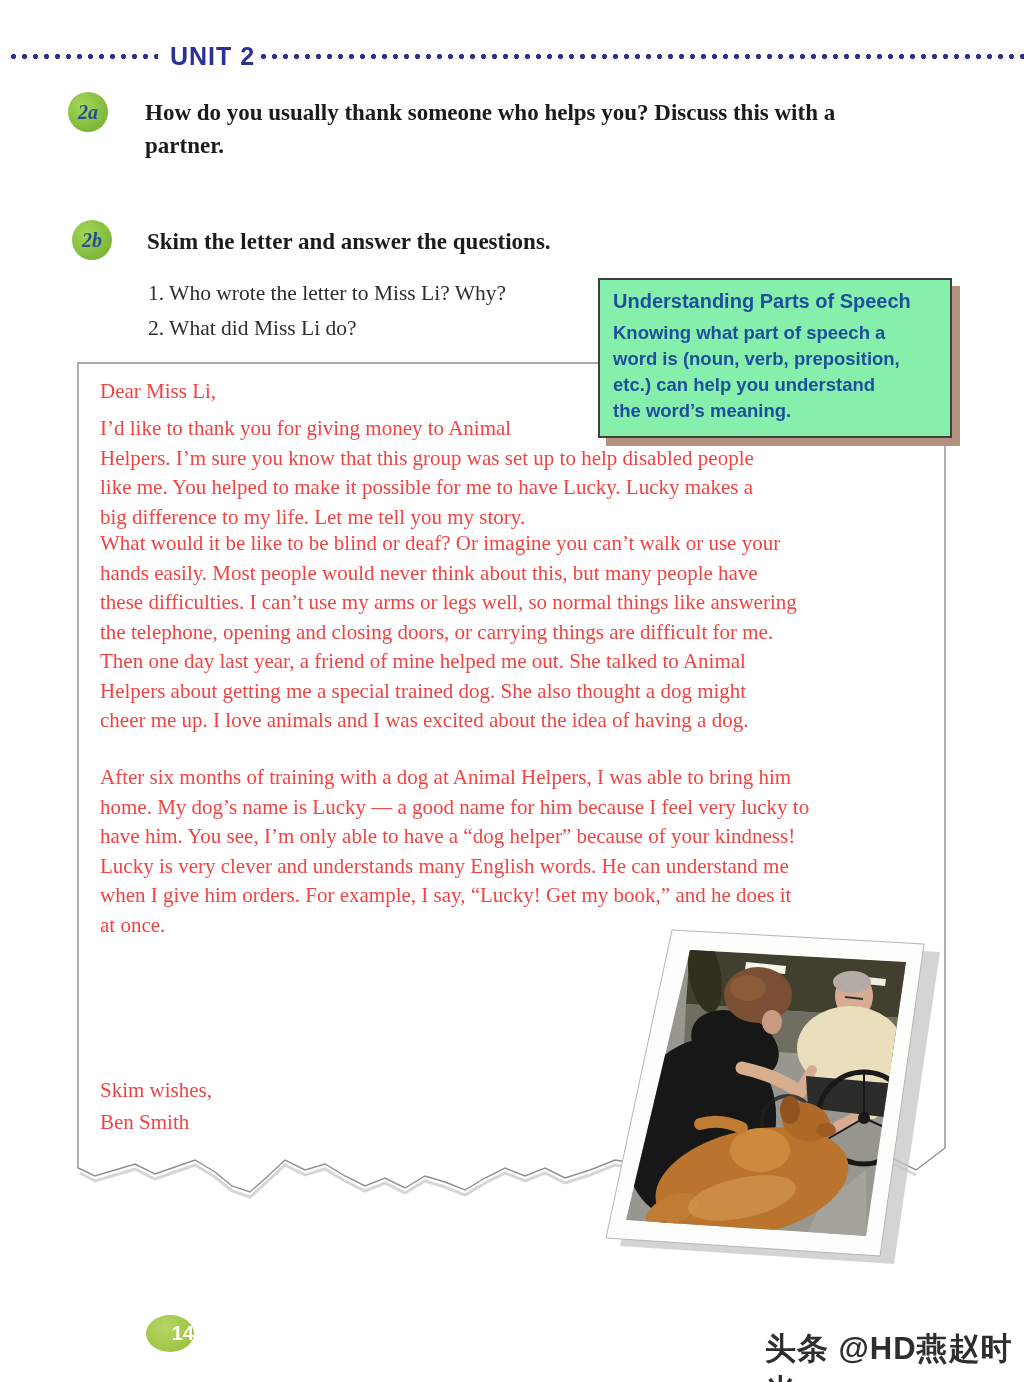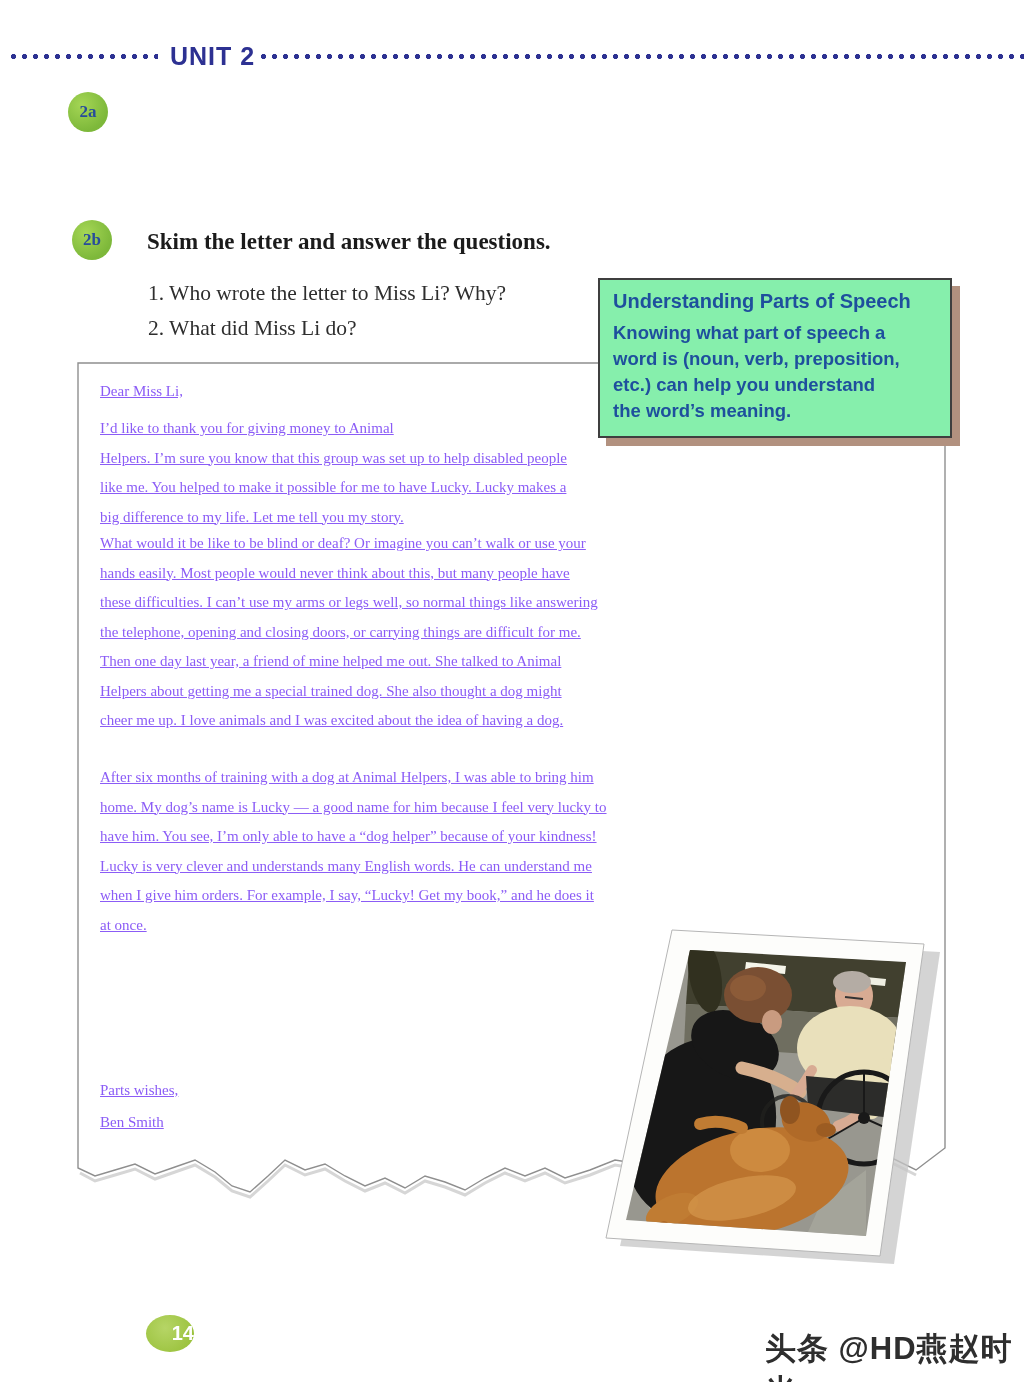--- a/index.html
+++ b/index.html
@@ -13,21 +13,21 @@
   .dots-left{left:8px;top:52px;width:150px;}
   .dots-right{left:258px;top:52px;width:766px;}
   .unit-label{position:absolute;left:170px;top:42px;
         font-family:"Liberation Sans",sans-serif;font-weight:800;font-size:25px;
         color:#2d3192;letter-spacing:1px;}
 
   
   .badge{position:absolute;width:40px;height:40px;border-radius:50%;
         background:radial-gradient(circle at 35% 32%, #a5d655, #7db83a 70%);
         color:#274c9b;display:flex;align-items:center;justify-content:center;
-        font-family:"Liberation Serif",serif;font-weight:800;font-size:17px;}
+        font-family:"Liberation Serif",serif;font-style:italic;font-weight:800;font-size:20px;}
   .badge-2a{left:68px;top:92px;}
   .badge-2b{left:72px;top:220px;}
 
   .task{position:absolute;font-weight:700;font-size:23px;line-height:33px;
         color:#1b1b1b;white-space:pre-line;}
   .task-2a{left:145px;top:96px;width:830px;}
   .task-2b{left:147px;top:225px;width:830px;}
   .questions{position:absolute;left:148px;top:276px;font-size:21.5px;line-height:35px;
         color:#2e2e2e;white-space:pre-line;}
 
@@ -37,22 +37,22 @@
         padding:10px 13px 12px;z-index:30;}
   .tipbox-title{margin:0 0 7px 0;font-family:"Liberation Sans",sans-serif;
         font-weight:700;font-size:20px;color:#1e4f9d;}
   .tipbox-body{margin:0;font-family:"Liberation Sans",sans-serif;font-weight:700;
         font-size:18.5px;color:#1e4f9d;line-height:26px;white-space:pre-line;}
 
   
   svg.layer{position:absolute;left:0;top:0;pointer-events:none;}
   .letter-layer{z-index:5;}
   .photo-layer{z-index:40;}
-  .lp{position:absolute;left:100px;font-size:15px;line-height:29.5px;color:#8b5cf6;
-        white-space:pre-line;z-index:20;width:845px;text-decoration:underline;}
+  .lp{position:absolute;left:100px;font-size:21px;line-height:29.5px;color:#ef4444;
+        white-space:pre-line;z-index:20;width:845px;}
   .lp-sal{top:377px;}
   .lp-p1{top:414px;}
   .lp-p2{top:521px;margin-top:8px;}
   .lp-p3{top:763px;}
   .lp-p4{top:949px;}
   .lp-close{top:1074px;line-height:32px;}
 
   
   .pagebadge{position:absolute;left:146px;top:1315px;width:48px;height:37px;border-radius:50%;
         background:radial-gradient(circle at 40% 35%, #b6d566, #9cc33f 75%);
@@ -68,20 +68,22 @@
 
 <div class="page">
 
   <div class="dots dots-left"></div>
   <div class="unit-label">UNIT 2</div>
   <div class="dots dots-right"></div>
 
   <div class="badge badge-2a">
     <span>2a</span>
   </div>
+  <div class="task task-2a">How do you usually thank someone who helps you? Discuss this with a
+partner.</div>
 
   <div class="badge badge-2b">
     <span>2b</span>
   </div>
   <div class="task task-2b">Skim the letter and answer the questions.</div>
   <div class="questions">1. Who wrote the letter to Miss Li? Why?
 2. What did Miss Li do?</div>
 
   <svg class="layer letter-layer" width="1024" height="1382" viewBox="0 0 1024 1382">
     <path d="M916,1175 L890,1162 L860,1157 L830,1165 L800,1160 L770,1168 L740,1163 L715,1175 L690,1171 L665,1177 L640,1169 L615,1165 L590,1175 L565,1183 L545,1173 L525,1181 L505,1173 L485,1183 L465,1195 L445,1187 L425,1181 L405,1193 L385,1183 L365,1191 L345,1181 L325,1169 L305,1175 L285,1165 L268,1181 L250,1197 L232,1191 L215,1177 L195,1165 L175,1172 L155,1179 L135,1169 L115,1175 L95,1181 L80,1173" fill="none" stroke="#cccccc" stroke-width="3" opacity="0.8"></path>
@@ -104,21 +106,21 @@
 the telephone, opening and closing doors, or carrying things are difficult for me.
 Then one day last year, a friend of mine helped me out. She talked to Animal
 Helpers about getting me a special trained dog. She also thought a dog might
 cheer me up. I love animals and I was excited about the idea of having a dog.</div>
   <div class="lp lp-p3">After six months of training with a dog at Animal Helpers, I was able to bring him
 home. My dog’s name is Lucky — a good name for him because I feel very lucky to
 have him. You see, I’m only able to have a “dog helper” because of your kindness!
 Lucky is very clever and understands many English words. He can understand me
 when I give him orders. For example, I say, “Lucky! Get my book,” and he does it
 at once.</div>
-  <div class="lp lp-close">Parts wishes,
+  <div class="lp lp-close">Skim wishes,
 Ben Smith</div>
 
   <div class="tipbox">
     <h3 class="tipbox-title">Understanding Parts of Speech</h3>
     <p class="tipbox-body">Knowing what part of speech a
 word is (noun, verb, preposition,
 etc.) can help you understand
 the word’s meaning.</p>
   </div>
 

